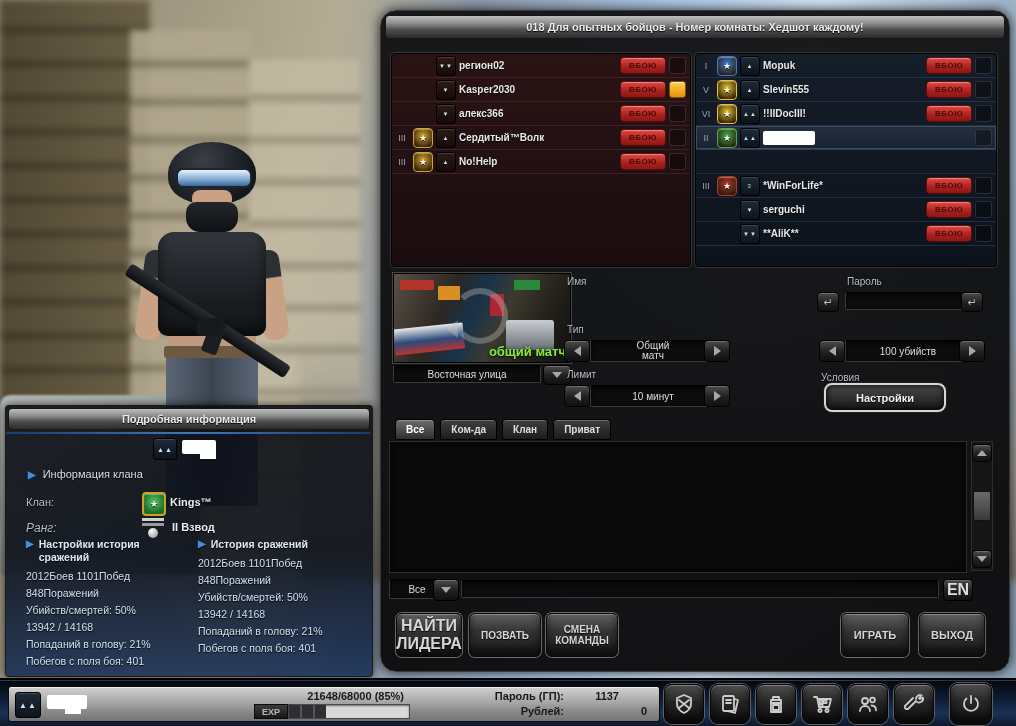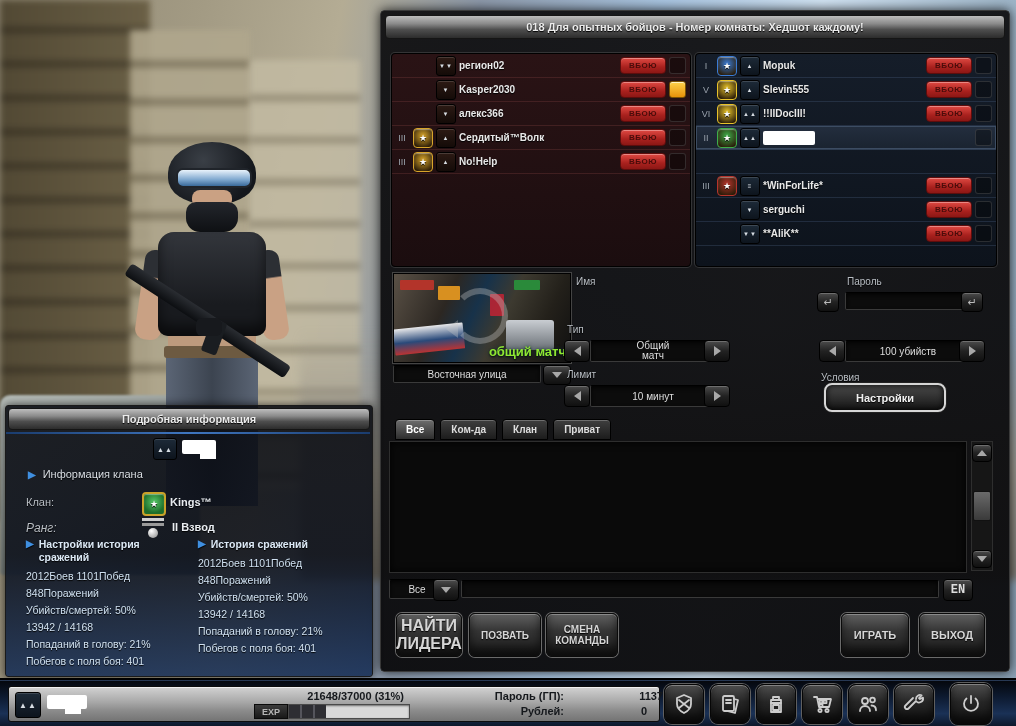--- a/index.html
+++ b/index.html
@@ -51,21 +51,21 @@
   .tri-l{border-top:5px solid transparent;border-bottom:5px solid transparent;border-right:7px solid #a8a8a8;}
   .tri-r{border-top:5px solid transparent;border-bottom:5px solid transparent;border-left:7px solid #a8a8a8;}
   .tri-u{border-left:5px solid transparent;border-right:5px solid transparent;border-bottom:6px solid #a8a8a8;}
   .tri-d{border-left:5px solid transparent;border-right:5px solid transparent;border-top:6px solid #a8a8a8;}
   .arrowbtn{background:linear-gradient(180deg,#4c4c4c,#222 50%,#101010);border:1px solid #000;
     border-radius:4px;box-shadow:inset 0 1px 0 rgba(255,255,255,.2);display:flex;align-items:center;justify-content:center;cursor:pointer;}
 
   
   #mainpanel{left:380px;top:10px;width:628px;height:660px;
     background:linear-gradient(180deg,rgba(18,18,20,.96),rgba(12,12,14,.97));
-    border:1px solid #3a3a3a;border-radius:4px;box-shadow:0 0 12px rgba(0,0,0,.8);}
+    border:1px solid #3a3a3a;border-radius:16px;box-shadow:0 0 12px rgba(0,0,0,.8);}
 
   .listpanel{border-radius:4px;border:1px solid #000;box-shadow:0 0 0 1px rgba(130,130,130,.28);}
   #redlist{left:10px;top:42px;width:298px;height:212px;background:linear-gradient(180deg,#2a1315,#1b0d0f);}
   #bluelist{left:314px;top:42px;width:300px;height:212px;background:linear-gradient(180deg,#151d29,#0d131c);}
   .prow{display:flex;align-items:center;height:24px;padding:0 4px 0 2px;gap:3px;box-sizing:border-box;}
   #redlist .prow{border-bottom:1px solid rgba(120,60,60,.35);}
   #bluelist .prow{border-bottom:1px solid rgba(70,90,120,.35);}
   .prow.hl{background:linear-gradient(180deg,#232e3e,#1a2330);box-shadow:inset 0 0 0 1px #3c4c62;}
   .numeral{width:16px;font-size:9px;color:#9aa2ac;text-align:center;flex:0 0 auto;}
   .clanicon{width:18px;height:18px;border-radius:4px;flex:0 0 auto;display:flex;align-items:center;justify-content:center;
@@ -287,21 +287,21 @@
       <div id="refreshmark"></div>
       <div id="mapoverlay">общий матч</div>
     </div>
     <div id="mapselect" class="abs">
       <div class="inputbox">Восточная улица</div>
       <div id="mapchev" class="abs arrowbtn">
           <div class="tri tri-d"></div>
         </div>
     </div>
 
-    <div class="abs lbl" style="left:195px;top:265px;">Имя</div>
+    <div class="abs lbl" style="left:186px;top:265px;">Имя</div>
     <div class="abs arrowbtn" style="left:436px;top:281px;width:20px;height:18px;color:#bbb;font-size:11px;">↵</div>
 
     <div class="abs lbl" style="left:466px;top:265px;">Пароль</div>
     <div class="abs inputbox" style="left:464px;top:281px;width:112px;height:16px;"></div>
     <div class="abs arrowbtn" style="left:580px;top:281px;width:20px;height:18px;color:#bbb;font-size:11px;">↵</div>
 
     <div class="abs lbl" style="left:186px;top:313px;">Тип</div>
     <div class="abs arrowbtn" style="left:183px;top:329px;width:24px;height:20px;">
         <div class="tri tri-l"></div>
       </div>
@@ -348,21 +348,21 @@
       <div class="scrbtn arrowbtn">
           <div class="tri tri-d"></div>
         </div>
     </div>
 
     <div class="abs inputbox" style="left:8px;top:568px;width:42px;height:18px;justify-content:center;">Все</div>
     <div class="abs arrowbtn" style="left:52px;top:568px;width:24px;height:20px;">
         <div class="tri tri-d"></div>
       </div>
     <div class="abs inputbox" style="left:80px;top:569px;width:478px;height:18px;box-sizing:border-box;"></div>
-    <div class="abs arrowbtn" style="left:562px;top:568px;width:28px;height:20px;color:#ddd;font-size:12px;font-weight:bold;font-family:Liberation Mono, monospace;">EN</div>
+    <div class="abs arrowbtn" style="left:562px;top:568px;width:28px;height:20px;color:#ddd;font-size:16px;font-weight:bold;">EN</div>
 
     <div class="abs btn3d" style="left:15px;top:602px;width:64px;height:42px;font-size:16px;">НАЙТИ ЛИДЕРА</div>
     <div class="abs btn3d" style="left:88px;top:602px;width:70px;height:42px;font-size:10px;">ПОЗВАТЬ</div>
     <div class="abs btn3d" style="left:165px;top:602px;width:70px;height:42px;font-size:10px;">СМЕНА КОМАНДЫ</div>
     <div class="abs btn3d" style="left:460px;top:602px;width:66px;height:42px;font-size:11px;">ИГРАТЬ</div>
     <div class="abs btn3d" style="left:538px;top:602px;width:64px;height:42px;font-size:11px;">ВЫХОД</div>
   </div>
 
   <div id="infopanel" class="abs">
     <div class="abs metalbar" style="left:2px;top:2px;width:360px;height:20px;font-size:11px;">Подробная информация</div>
@@ -415,27 +415,27 @@
           <div class="statline">Попаданий в голову: 21%</div>
           <div class="statline">Побегов с поля боя: 401</div>
         </div>
     </div>
   </div>
 
   <div id="bottombar" class="abs">
     <div id="statusplate" class="abs">
       <div class="abs rankicon rank-blue" style="left:6px;top:5px;width:24px;height:24px;font-size:8px;">▲▲</div>
       <div class="abs censorblob" style="left:38px;top:8px;width:40px;"></div>
-      <div class="platetext" style="left:195px;top:3px;width:200px;text-align:right;">21648/37000 (31%)</div>
+      <div class="platetext" style="left:195px;top:3px;width:200px;text-align:right;">21648/68000 (85%)</div>
       <div id="expchip" class="abs">EXP</div>
       <div id="expbar" class="abs">
           <div id="expfill" style="width: 31%;"></div>
         </div>
       <div class="platetext" style="left:390px;top:3px;width:165px;text-align:right;">Пароль (ГП):</div>
-      <div class="platetext" style="left:576px;top:3px;width:78px;text-align:right;">1137</div>
+      <div class="platetext" style="left:532px;top:3px;width:78px;text-align:right;">1137</div>
       <div class="platetext" style="left:390px;top:18px;width:165px;text-align:right;">Рублей:</div>
       <div class="platetext" style="left:560px;top:18px;width:78px;text-align:right;">0</div>
     </div>
 
     <div class="abs dockbtn" style="left:664px;top:4px;">
       <svg viewBox="0 0 24 24">
           <path d="M12 3l7 3v6c0 4-3 7-7 9-4-2-7-5-7-9V6z"></path>
           <path d="M7 8l10 8M17 8L7 16"></path>
         </svg>
     </div>

